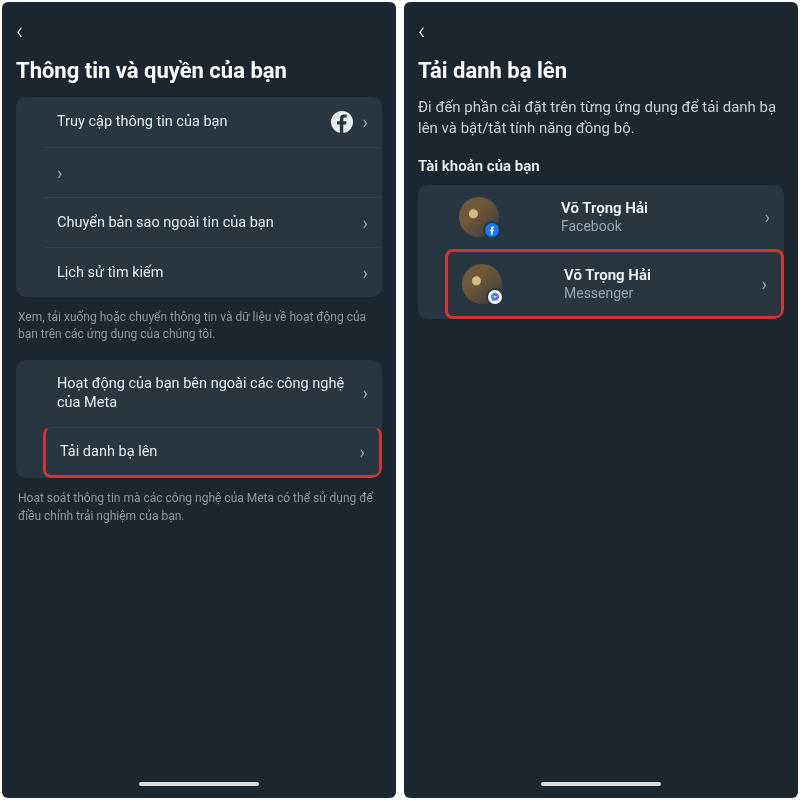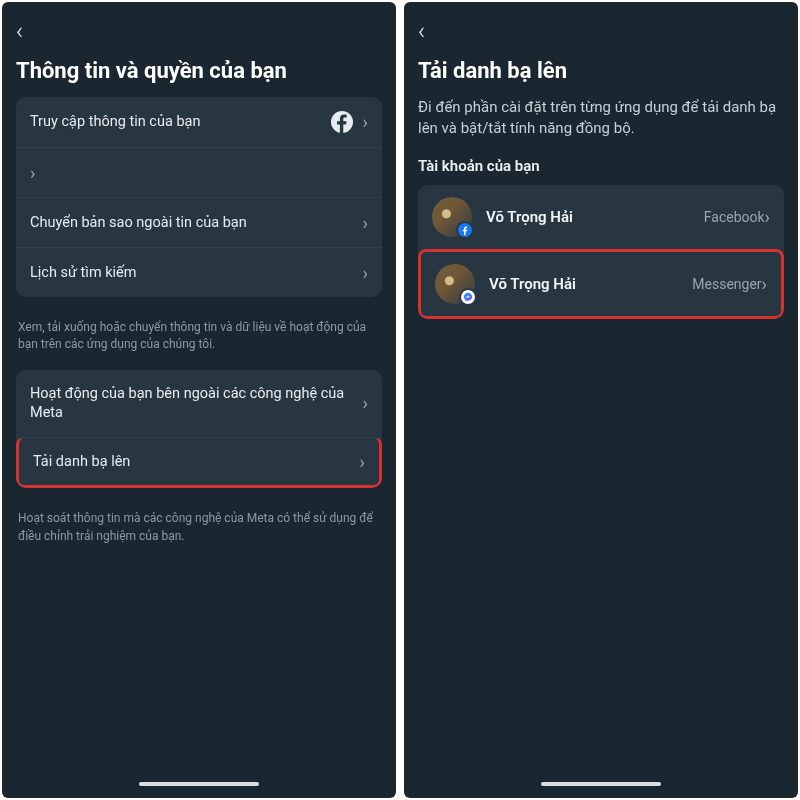--- a/index.html
+++ b/index.html
@@ -52,20 +52,21 @@
     font-size: 15px;
     font-weight: 600;
     color: #eef2f4;
     margin-bottom: 10px;
   }
   .group {
     background: #283642;
     border-radius: 10px;
     overflow: hidden;
     margin-bottom: 10px;
+    padding-left: 27px;
   }
   .row {
     display: flex;
     align-items: center;
     padding: 14px 14px;
     cursor: pointer;
     min-height: 50px;
   }
   .group .row + .row {
     border-top: 1px solid rgba(255,255,255,0.05);
@@ -84,21 +85,21 @@
   }
   .chevron {
     color: #9aa5ad;
     font-size: 18px;
     line-height: 1;
   }
   .caption {
     font-size: 12px;
     color: #8d99a2;
     line-height: 1.45;
-    margin: 12px 2px 16px 2px;
+    margin: 2px 2px 16px 2px;
   }
   .highlight {
     border: 3px solid #d6322f;
     border-radius: 8px;
   }
   
   .acct-row {
     display: flex;
     align-items: center;
     padding: 12px 14px;
@@ -132,21 +133,23 @@
     justify-content: center;
     border: 2px solid #283642;
   }
   .badge.fb { background: #1877F2; }
   .badge.msg { background: #ffffff; }
   .badge svg { width: 10px; height: 10px; display:block; }
   .acct-text {
     flex: 1;
     padding-left: 14px;
     display: flex;
+    flex-direction: column;
     justify-content: space-between;
+    margin-left: 48px;
   }
   .acct-name {
     font-size: 15px;
     font-weight: 600;
     color: #f2f5f7;
     line-height: 1.25;
   }
   .acct-sub {
     font-size: 14px;
     color: #9aa5ad;

